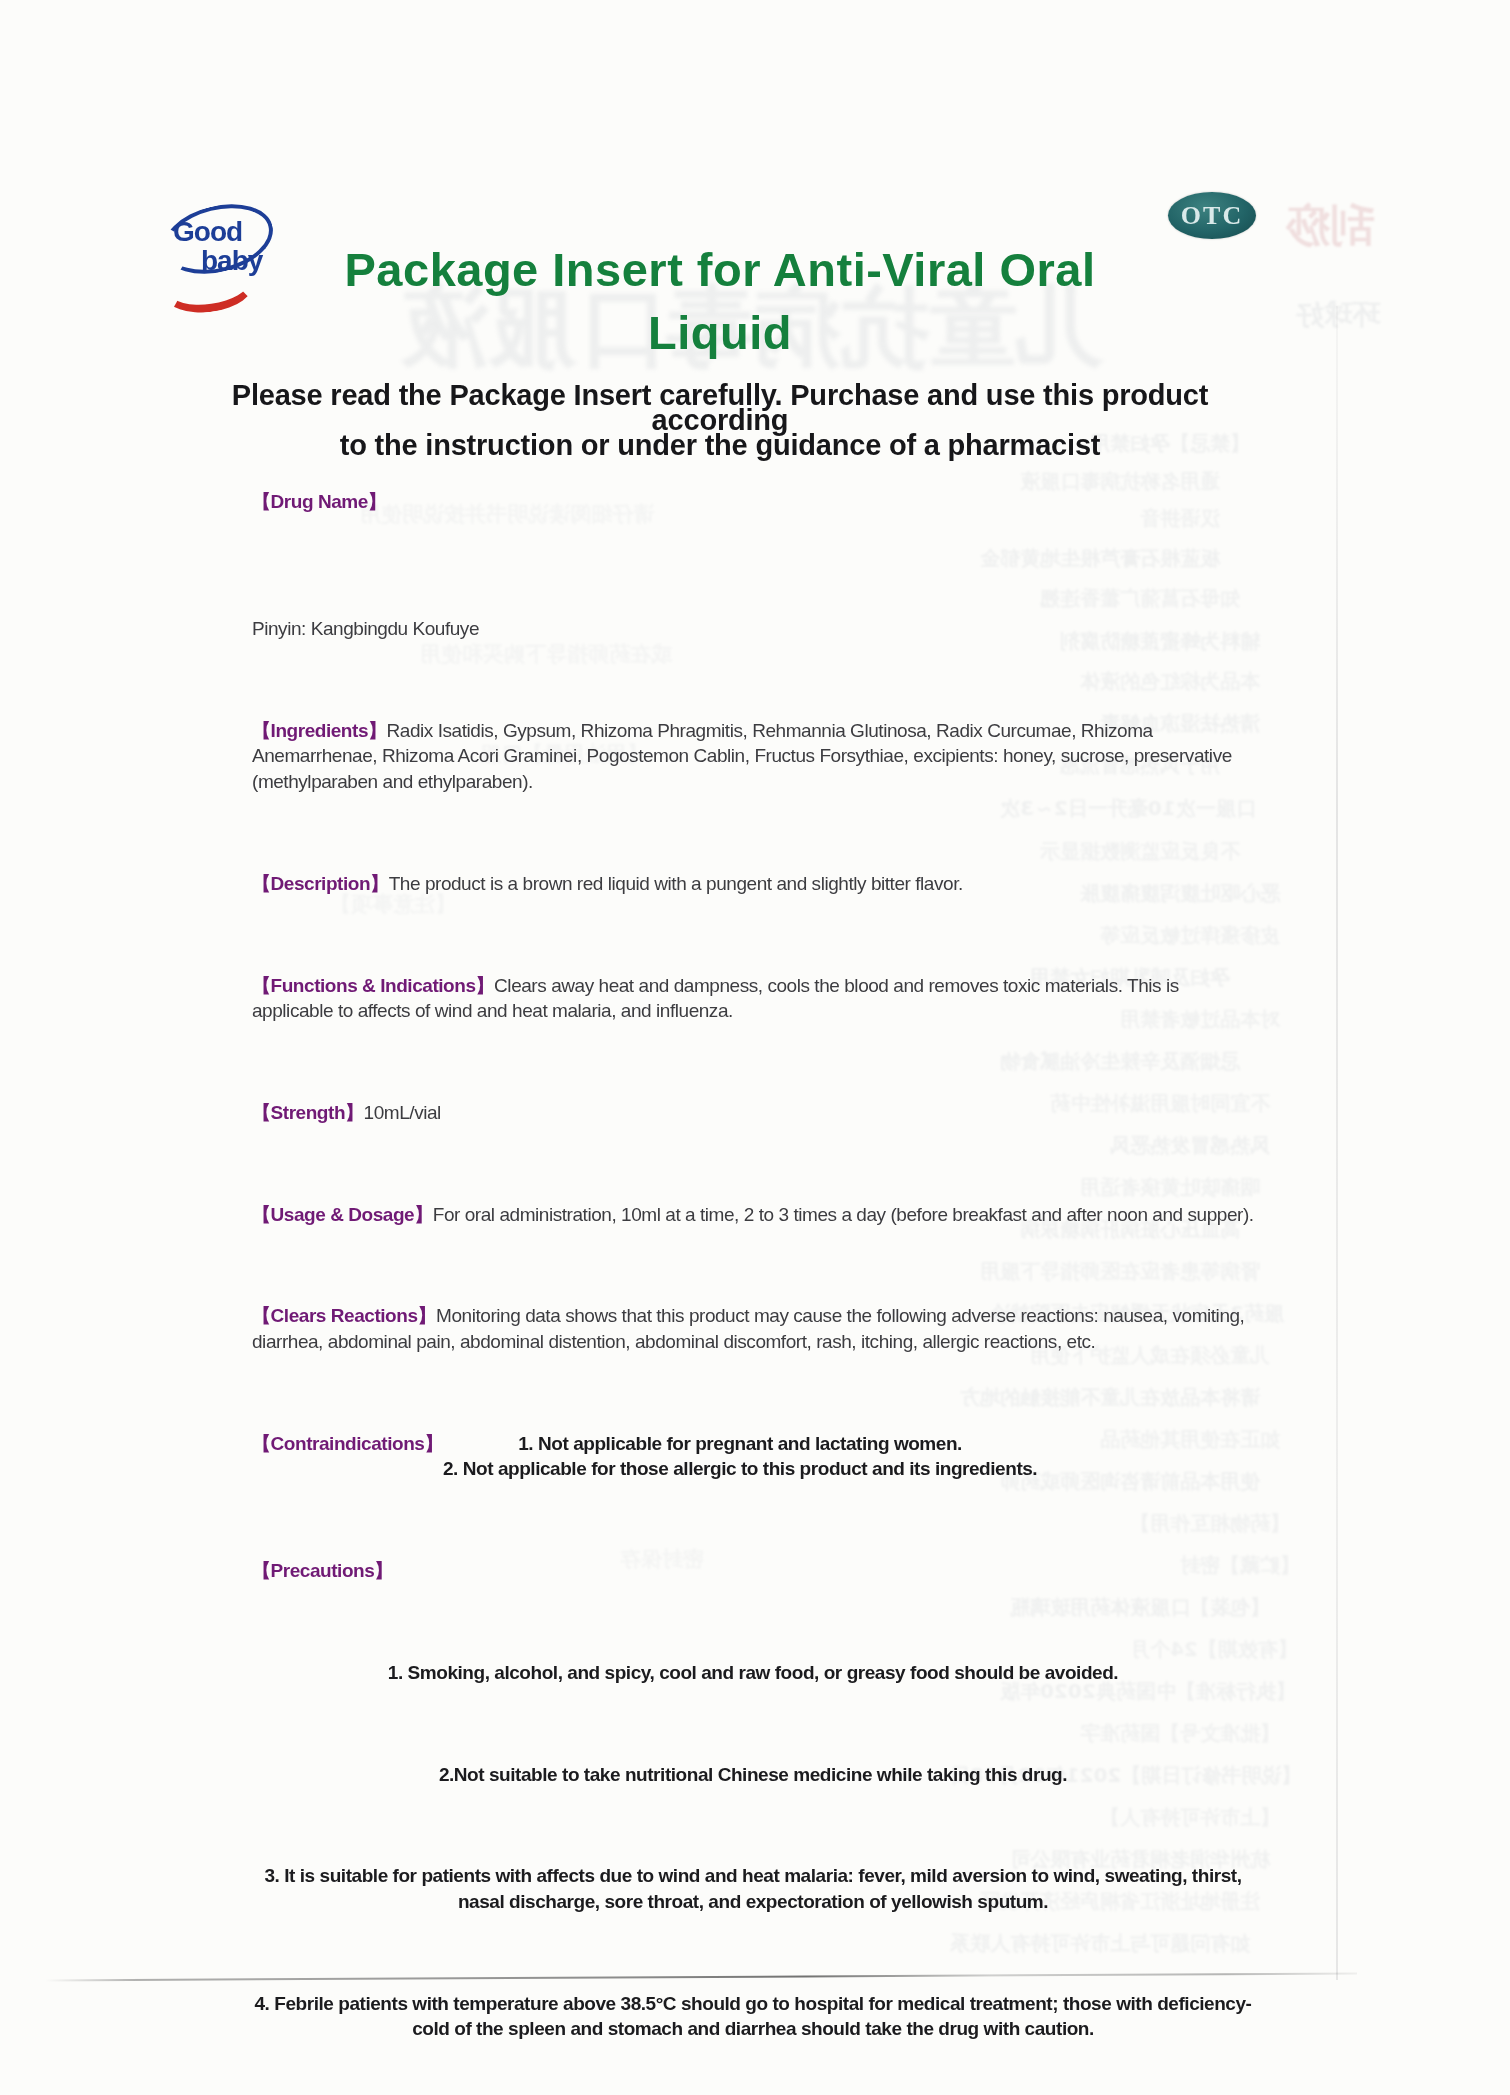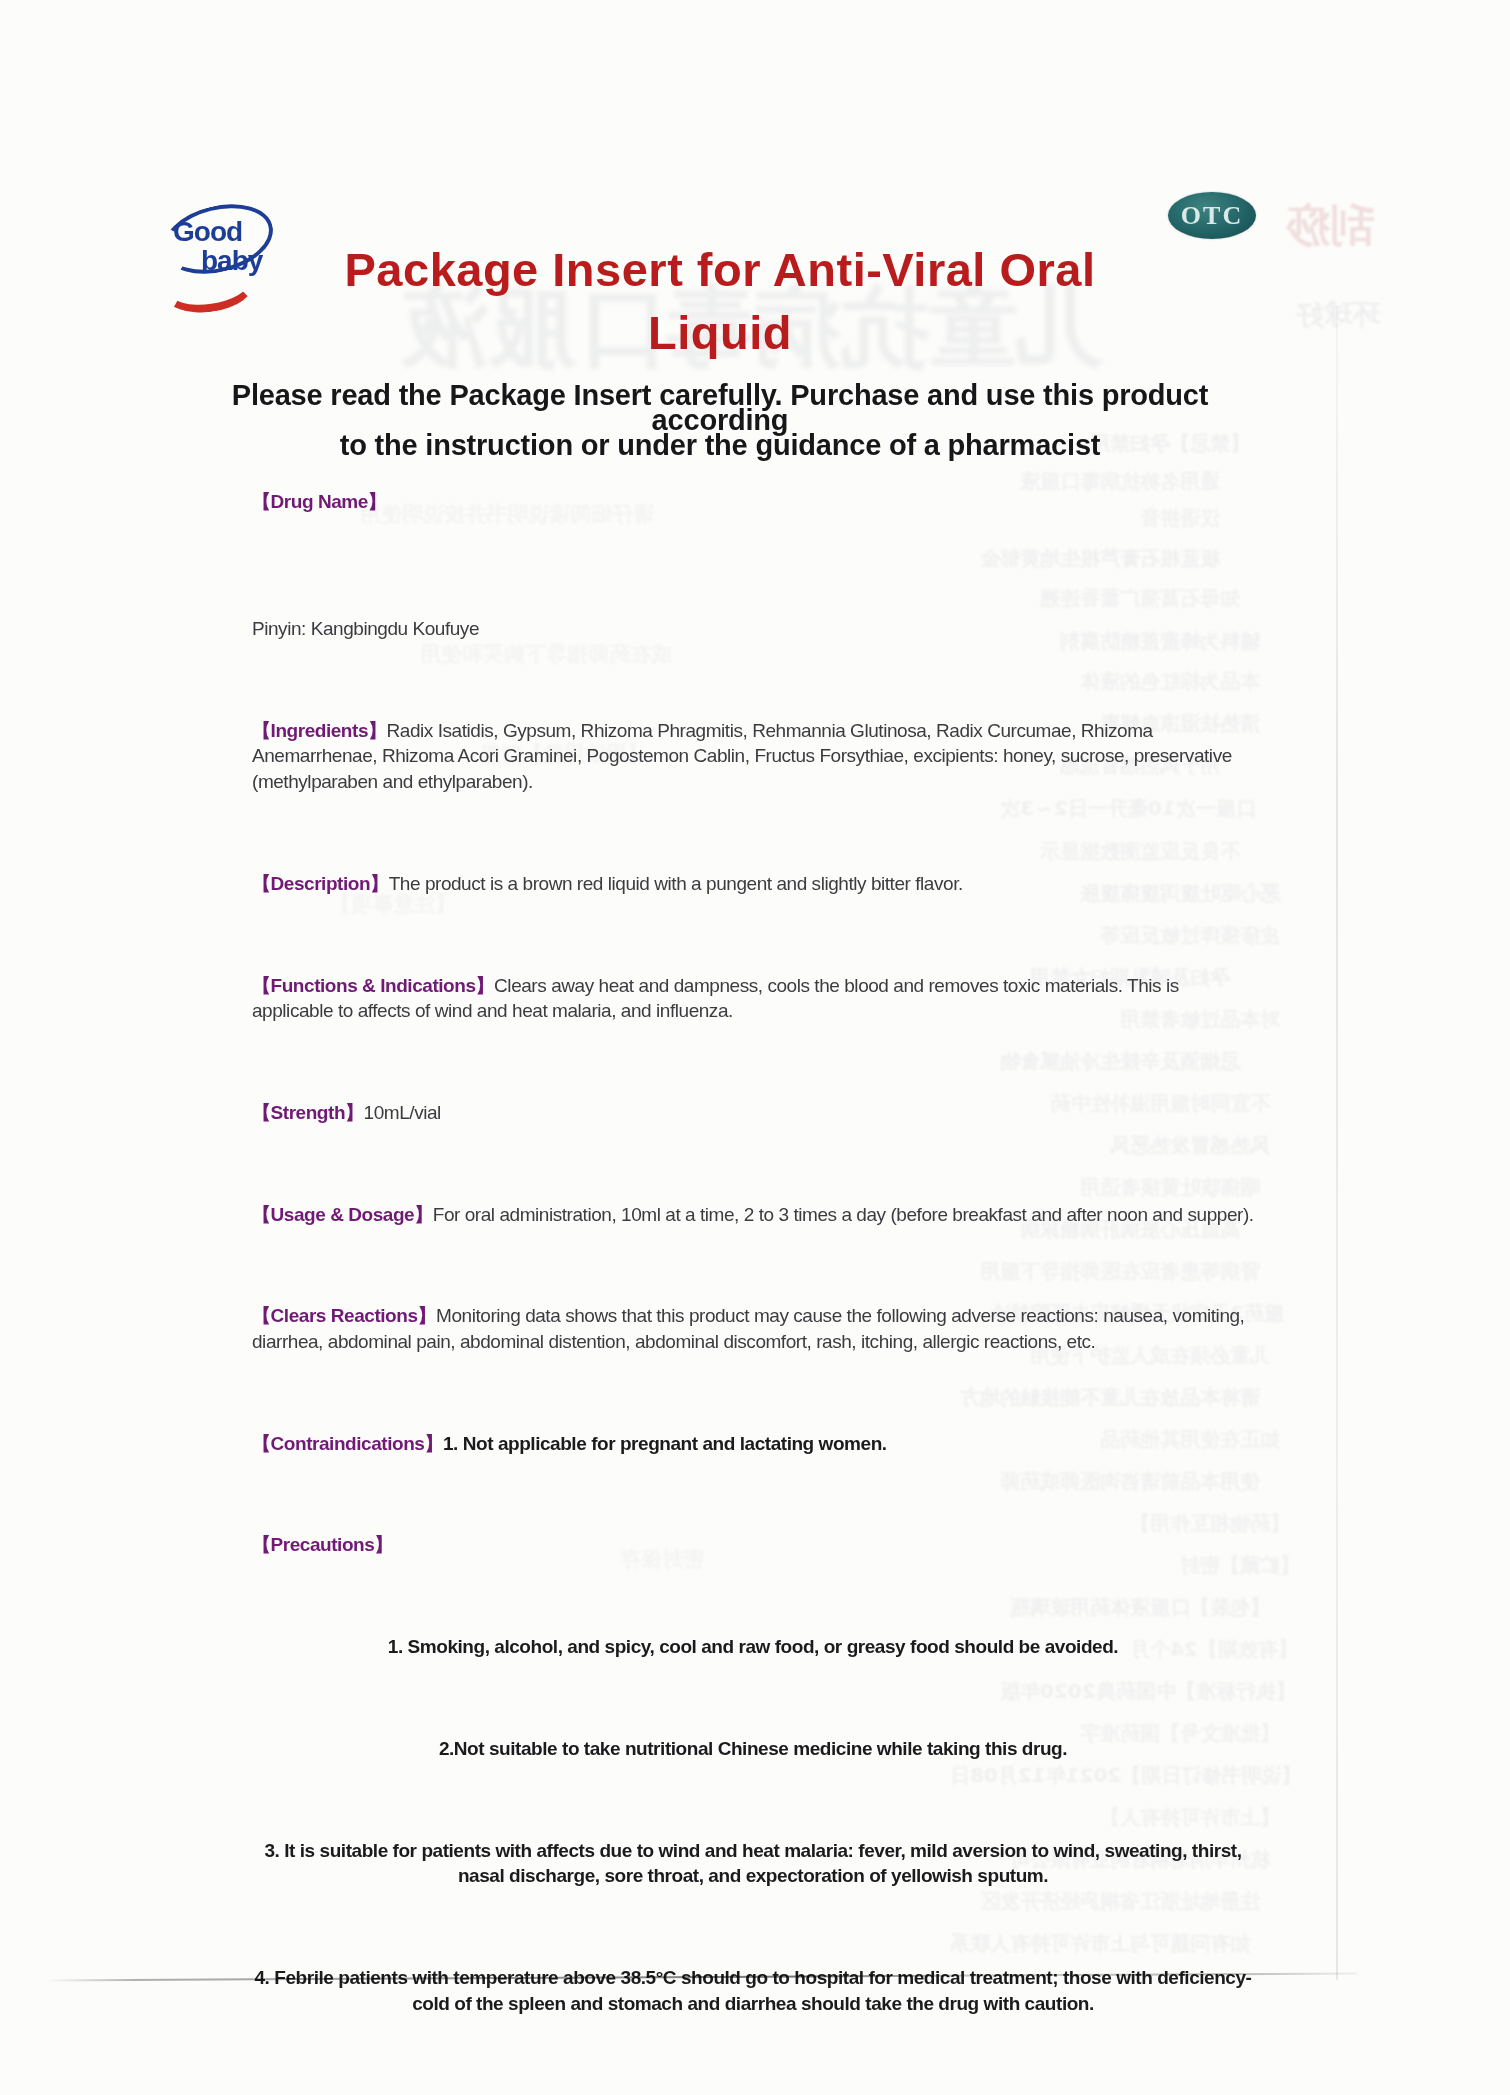--- a/index.html
+++ b/index.html
@@ -36,21 +36,21 @@
     display:flex;align-items:center;justify-content:center;
     box-shadow:0 0 2px rgba(0,0,0,0.25);
   }
   .otc span{
     font-family:"Liberation Serif","DejaVu Serif",serif;
     font-size:26px;font-weight:bold;color:#d9e9e9;letter-spacing:2px;
   }
   
   .title{
     position:absolute;left:165px;top:238px;width:1110px;text-align:center;
-    font-size:47px;line-height:63px;font-weight:bold;letter-spacing:0.5px;color:#b91c1c;
+    font-size:47px;line-height:63px;font-weight:bold;letter-spacing:0.5px;color:#15803d;
   }
   .notice{
     position:absolute;left:165px;top:383px;width:1110px;text-align:center;
     font-size:29px;line-height:25px;font-weight:bold;letter-spacing:-0.2px;color:#17171a;
   }
   
   .content{
     position:absolute;left:252px;top:438px;width:1002px;
     font-size:19px;line-height:25.45px;letter-spacing:-0.45px;
     color:#3c3c40;white-space:pre-wrap;
@@ -157,21 +157,21 @@
   <p class="para"><span class="label">【Description】</span><span class="ptext">The product is a brown red liquid with a pungent and slightly bitter flavor.</span></p>
 
   <p class="para"><span class="label">【Functions &amp; Indications】</span><span class="ptext">Clears away heat and dampness, cools the blood and removes toxic materials. This is applicable to affects of wind and heat malaria, and influenza.</span></p>
 
   <p class="para"><span class="label">【Strength】</span><span class="ptext">10mL/vial</span></p>
 
   <p class="para"><span class="label">【Usage &amp; Dosage】</span><span class="ptext">For oral administration, 10ml at a time, 2 to 3 times a day (before breakfast and after noon and supper).</span></p>
 
   <p class="para"><span class="label">【Clears Reactions】</span><span class="ptext">Monitoring data shows that this product may cause the following adverse reactions: nausea, vomiting, diarrhea, abdominal pain, abdominal distention, abdominal discomfort, rash, itching, allergic reactions, etc.</span></p>
 
-  <p class="para contra"><span class="label">【Contraindications】</span><span class="contra-items"><span>1. Not applicable for pregnant and lactating women.</span></span></p>
+  <p class="para contra"><span class="label">【Contraindications】</span><span class="contra-items"><span>1. Not applicable for pregnant and lactating women.</span><span>2. Not applicable for those allergic to this product and its ingredients.</span></span></p>
 
   <p class="para"><span class="label">【Precautions】</span></p>
 
   <p class="para bold"><span class="ptext">1. Smoking, alcohol, and spicy, cool and raw food, or greasy food should be avoided.</span></p>
 
   <p class="para bold"><span class="ptext">2.Not suitable to take nutritional Chinese medicine while taking this drug.</span></p>
 
   <p class="para bold"><span class="ptext">3. It is suitable for patients with affects due to wind and heat malaria: fever, mild aversion to wind, sweating, thirst, nasal discharge, sore throat, and expectoration of yellowish sputum.</span></p>
 
   <p class="para bold"><span class="ptext">4. Febrile patients with temperature above 38.5°C should go to hospital for medical treatment; those with deficiency-cold of the spleen and stomach and diarrhea should take the drug with caution.</span></p>

